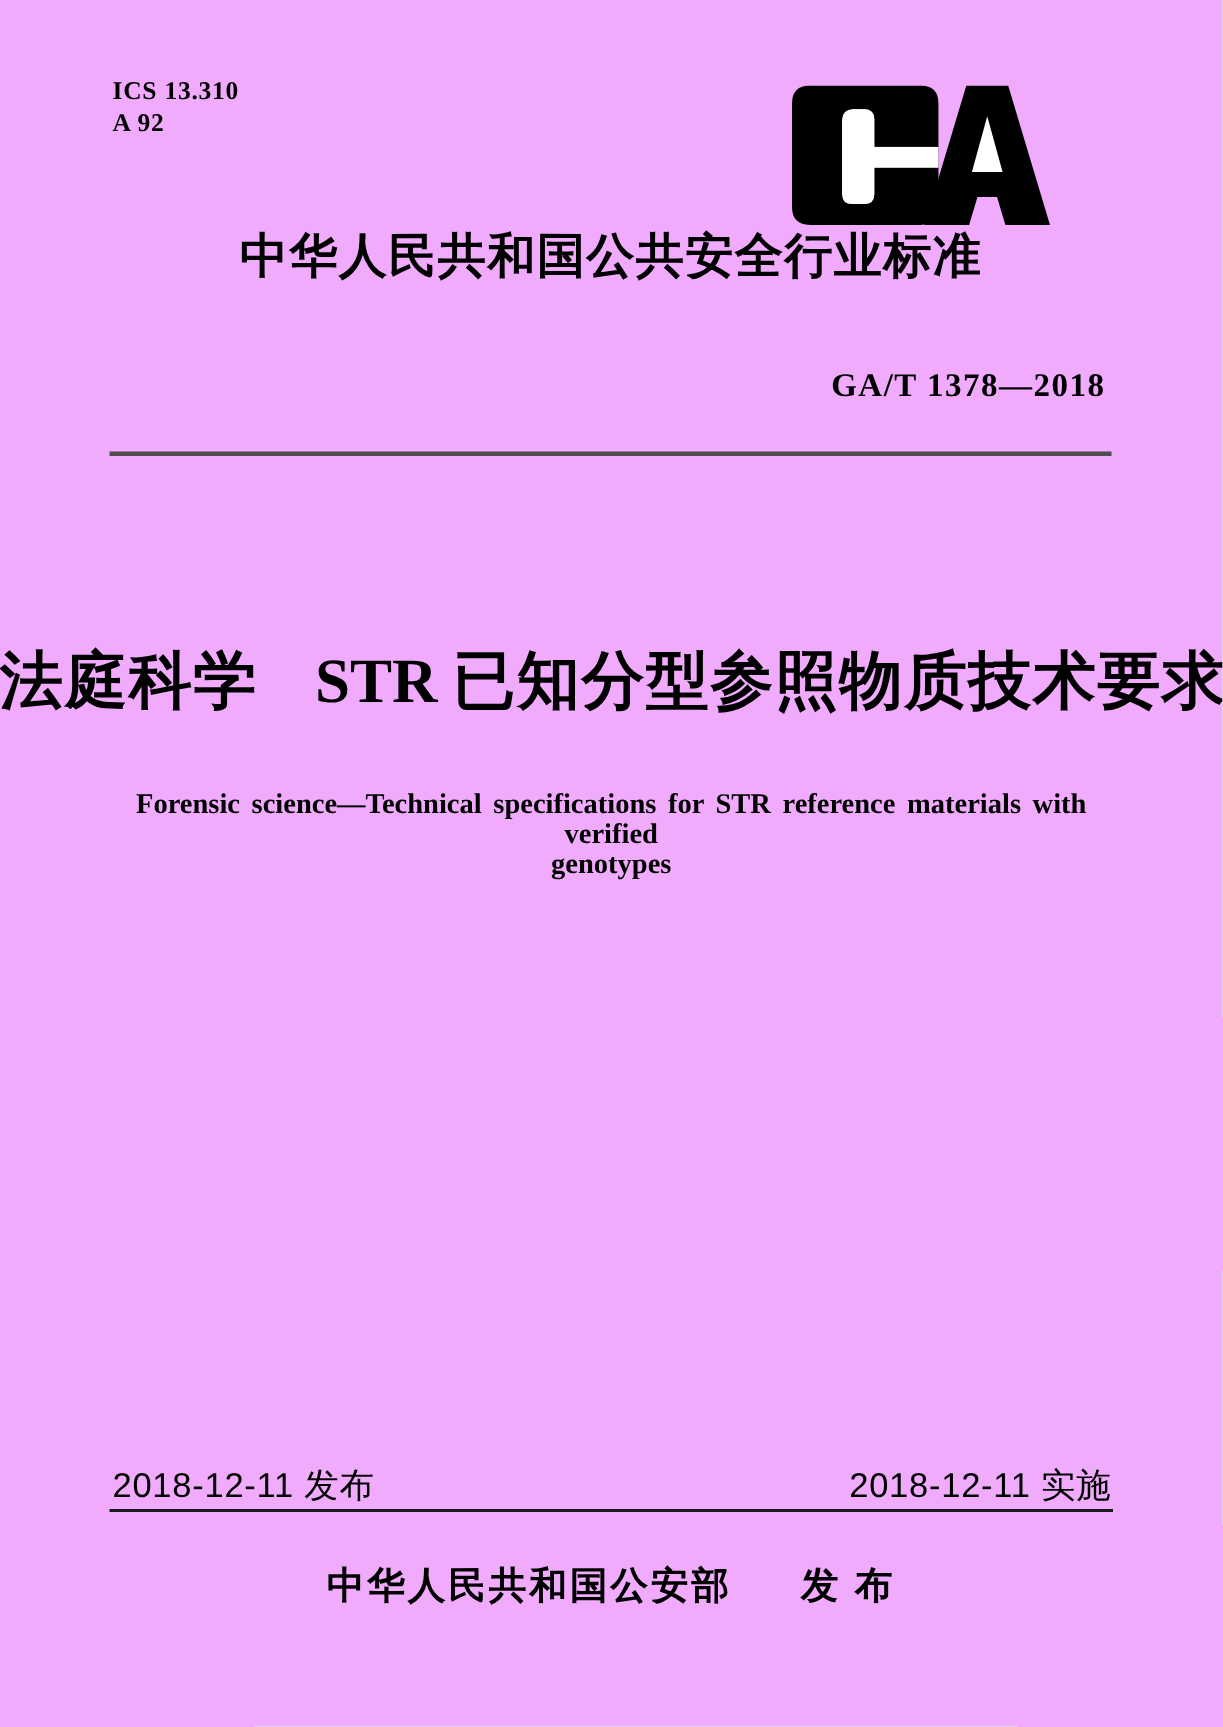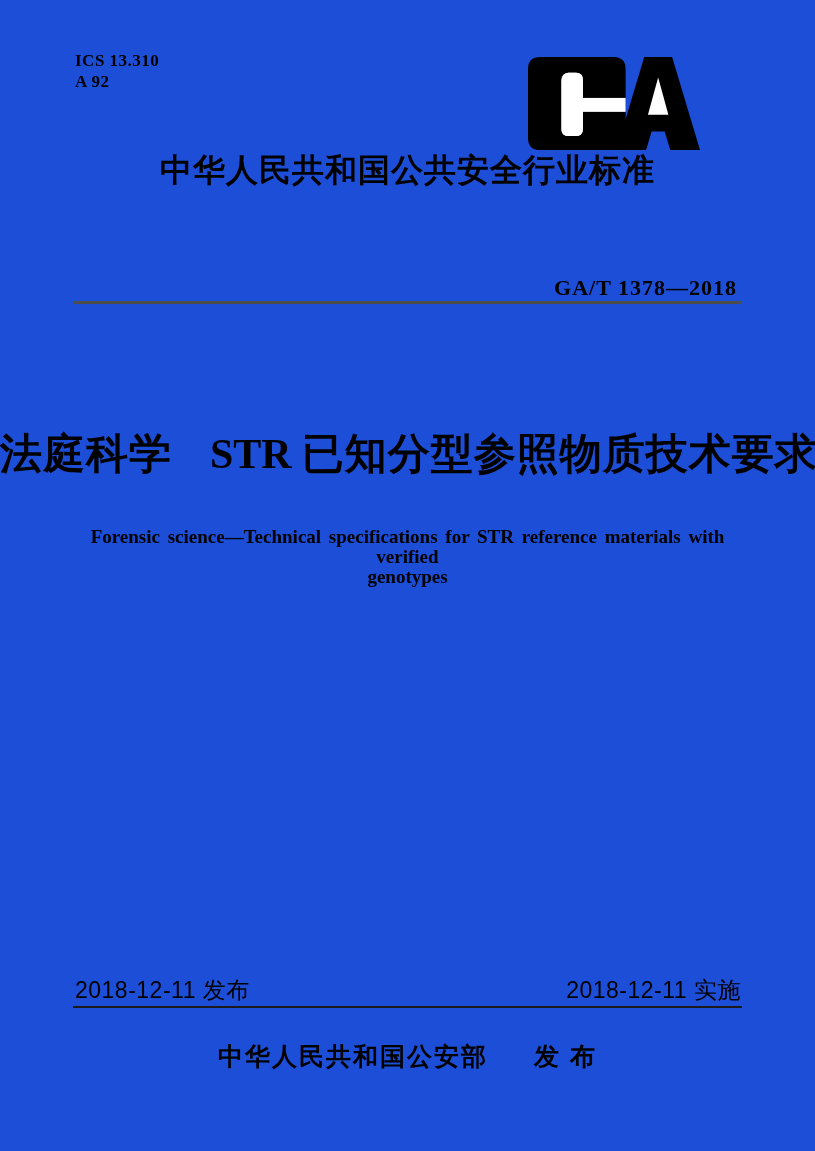--- a/index.html
+++ b/index.html
@@ -5,21 +5,21 @@
   html, body {
     margin: 0;
     padding: 0;
     background: #e8e8e8;
   }
   .page {
     position: relative;
     width: 815px;
     height: 1151px;
     margin: 0 auto;
-    background: #1d4ed8;
+    background: #f0abfc;
     color: #000000;
     font-family: "Liberation Sans", sans-serif;
     overflow: hidden;
   }
 
   
   .ics-block {
     position: absolute;
     left: 75px;
     top: 50px;
@@ -55,21 +55,20 @@
 
   
   .std-code {
     position: absolute;
     right: 78px;
     top: 244px;
     font-family: "Liberation Serif", serif;
     font-weight: bold;
     font-size: 22px;
     letter-spacing: 1px;
-    margin-top: 31px;
   }
 
   .rule-top {
     position: absolute;
     left: 73px;
     top: 301px;
     width: 668px;
     height: 3px;
     background: #4d4d4d;
   }

